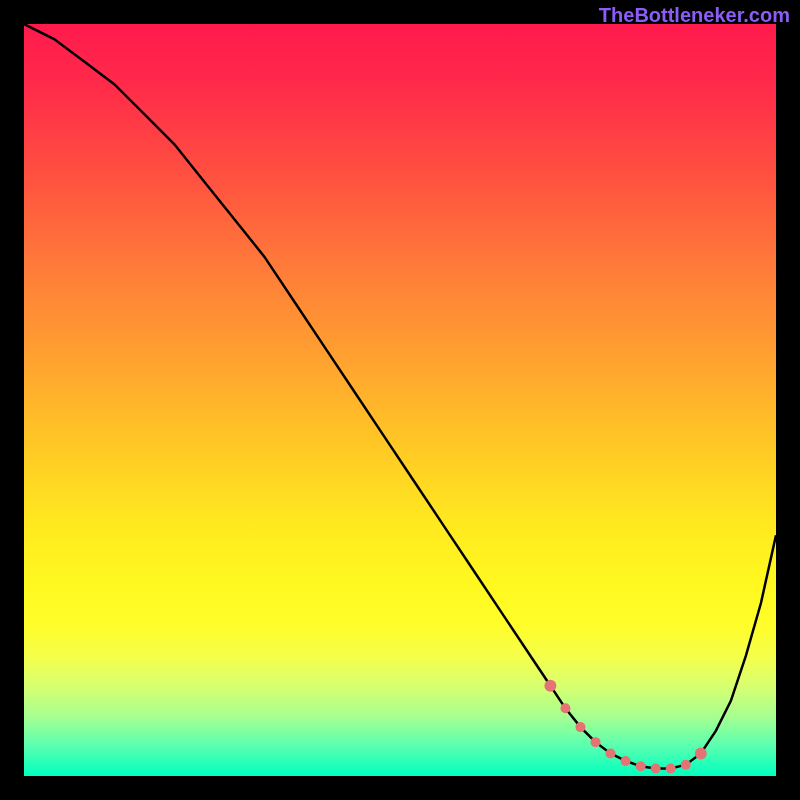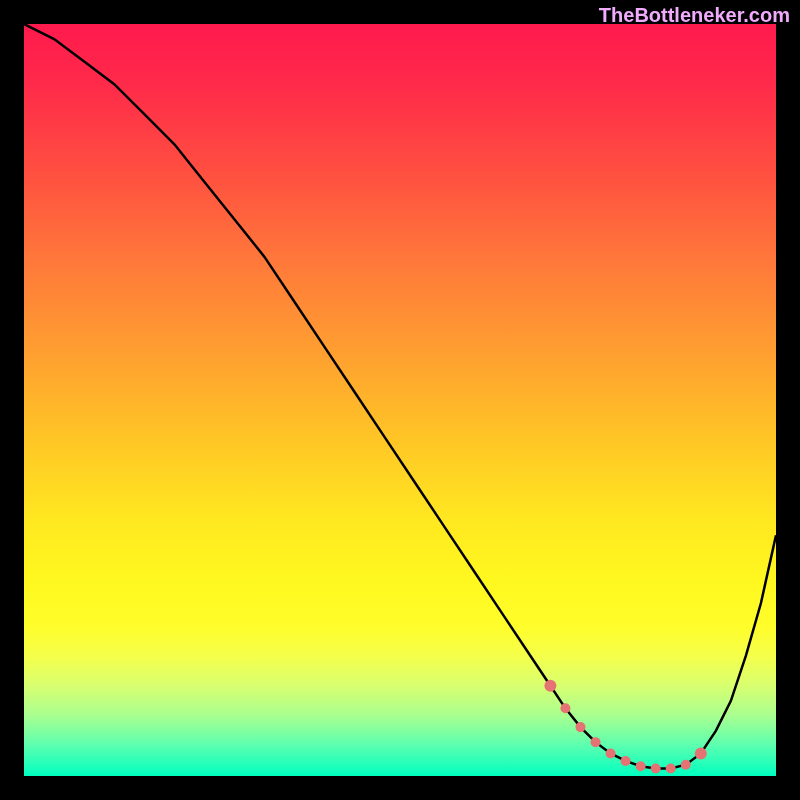--- a/index.html
+++ b/index.html
@@ -7,21 +7,21 @@
   .container {
     position: relative;
     width: 800px;
     height: 800px;
     background: #000;
   }
   .attribution {
     position: absolute;
     top: 4px;
     right: 10px;
-    color: #f0abfc;
+    color: #8b5cf6;
     font-family: Arial, sans-serif;
     font-size: 20px;
     font-weight: bold;
     z-index: 10;
   }
   .plot-area {
     position: absolute;
     left: 24px;
     top: 24px;
     width: 752px;

